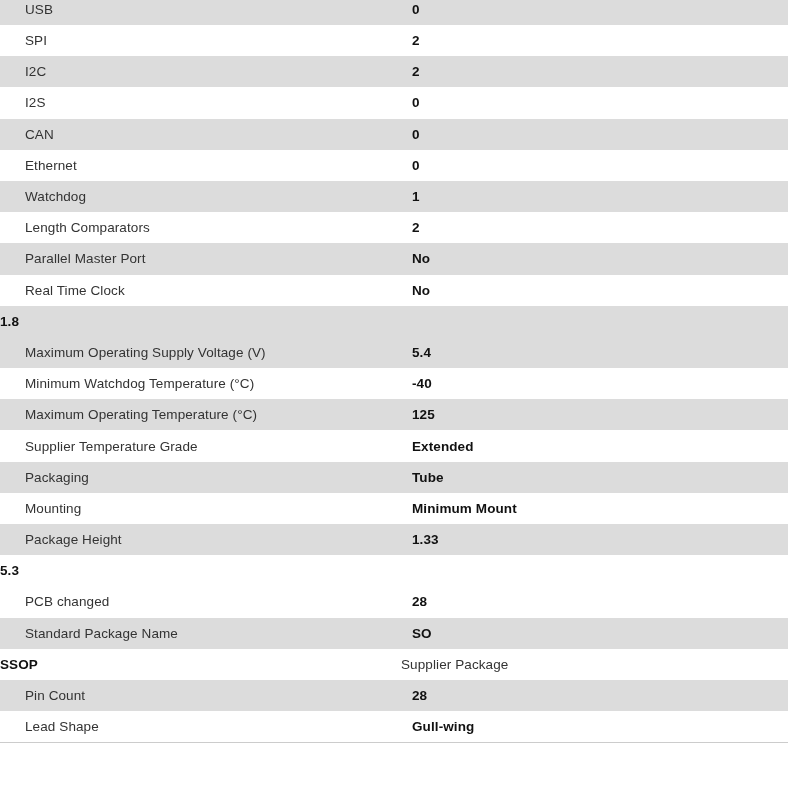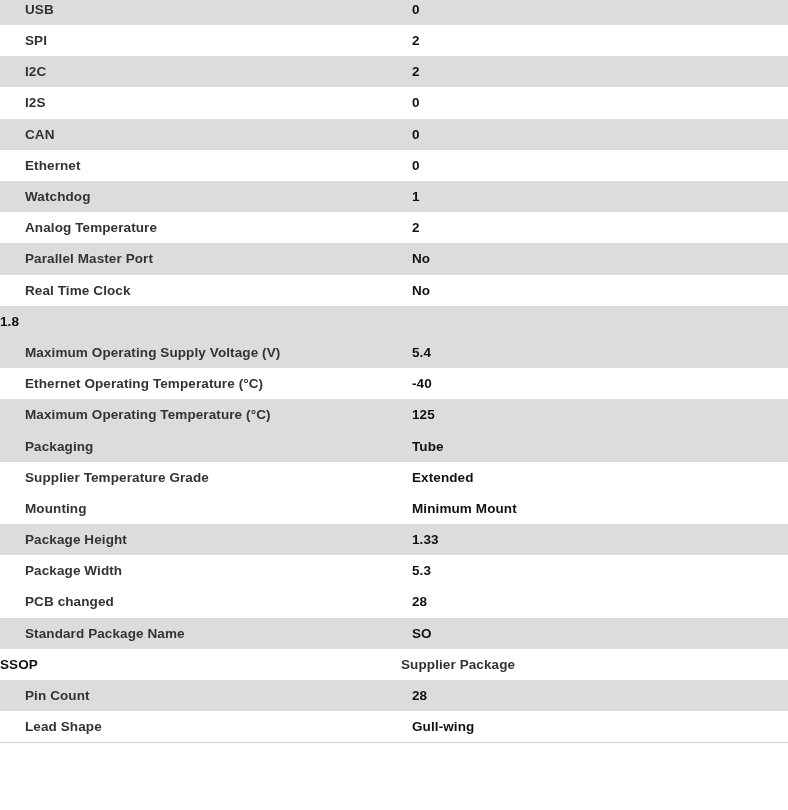--- a/index.html
+++ b/index.html
@@ -28,21 +28,21 @@
   }
   .cell {
     box-sizing: border-box;
     white-space: nowrap;
     overflow: hidden;
   }
   .cell.label {
     width: 412px;
     padding-left: 25px;
     font-size: 13.5px;
-    font-weight: 700;
+    font-weight: 400;
     color: var(--label-color, #333333);
     letter-spacing: 0.1px;
   }
   .cell.value {
     flex: 1;
     font-size: 13.5px;
     font-weight: 700;
     color: var(--value-color, #111111);
     letter-spacing: 0.1px;
   }
@@ -73,64 +73,63 @@
     </div>
     <div class="row">
       <div class="cell label">Ethernet</div>
       <div class="cell value">0</div>
     </div>
     <div class="row stripe">
       <div class="cell label">Watchdog</div>
       <div class="cell value">1</div>
     </div>
     <div class="row">
-      <div class="cell label">Analog Temperature</div>
+      <div class="cell label">Length Comparators</div>
       <div class="cell value">2</div>
     </div>
     <div class="row stripe">
       <div class="cell label">Parallel Master Port</div>
       <div class="cell value">No</div>
     </div>
     <div class="row">
       <div class="cell label">Real Time Clock</div>
       <div class="cell value">No</div>
     </div>
     <div class="row stripe">
       <div class="cell value">1.8</div>
     </div>
     <div class="row stripe">
       <div class="cell label">Maximum Operating Supply Voltage (V)</div>
       <div class="cell value">5.4</div>
     </div>
     <div class="row">
-      <div class="cell label">Ethernet Operating Temperature (°C)</div>
+      <div class="cell label">Minimum Watchdog Temperature (°C)</div>
       <div class="cell value">-40</div>
     </div>
     <div class="row stripe">
       <div class="cell label">Maximum Operating Temperature (°C)</div>
       <div class="cell value">125</div>
     </div>
+    <div class="row">
+      <div class="cell label">Supplier Temperature Grade</div>
+      <div class="cell value">Extended</div>
+    </div>
     <div class="row stripe">
       <div class="cell label">Packaging</div>
       <div class="cell value">Tube</div>
-    </div>
-    <div class="row">
-      <div class="cell label">Supplier Temperature Grade</div>
-      <div class="cell value">Extended</div>
     </div>
     <div class="row">
       <div class="cell label">Mounting</div>
       <div class="cell value">Minimum Mount</div>
     </div>
     <div class="row stripe">
       <div class="cell label">Package Height</div>
       <div class="cell value">1.33</div>
     </div>
     <div class="row">
-      <div class="cell label">Package Width</div>
       <div class="cell value">5.3</div>
     </div>
     <div class="row">
       <div class="cell label">PCB changed</div>
       <div class="cell value">28</div>
     </div>
     <div class="row stripe">
       <div class="cell label">Standard Package Name</div>
       <div class="cell value">SO</div>
     </div>

